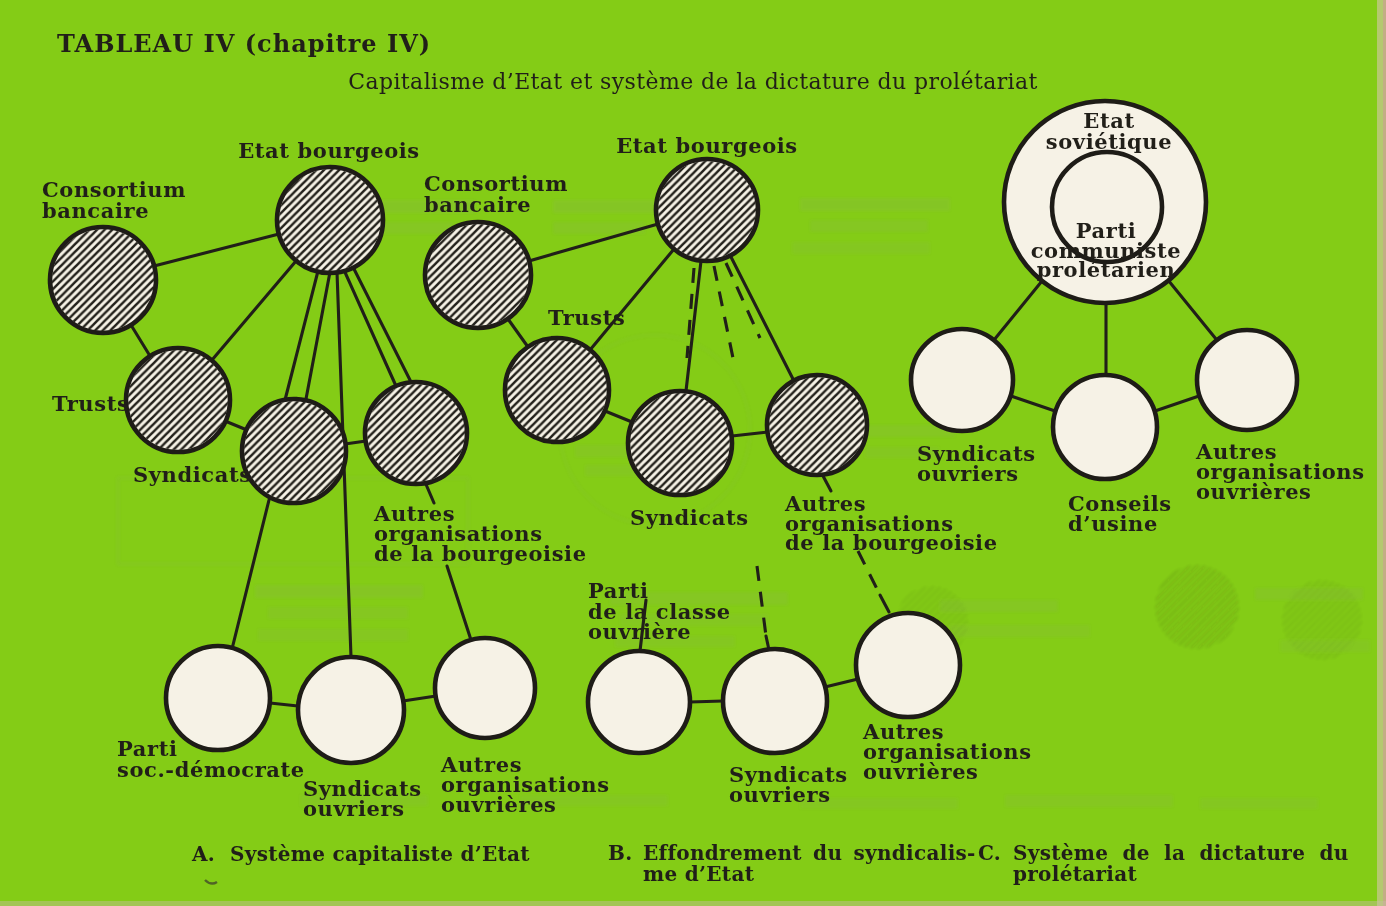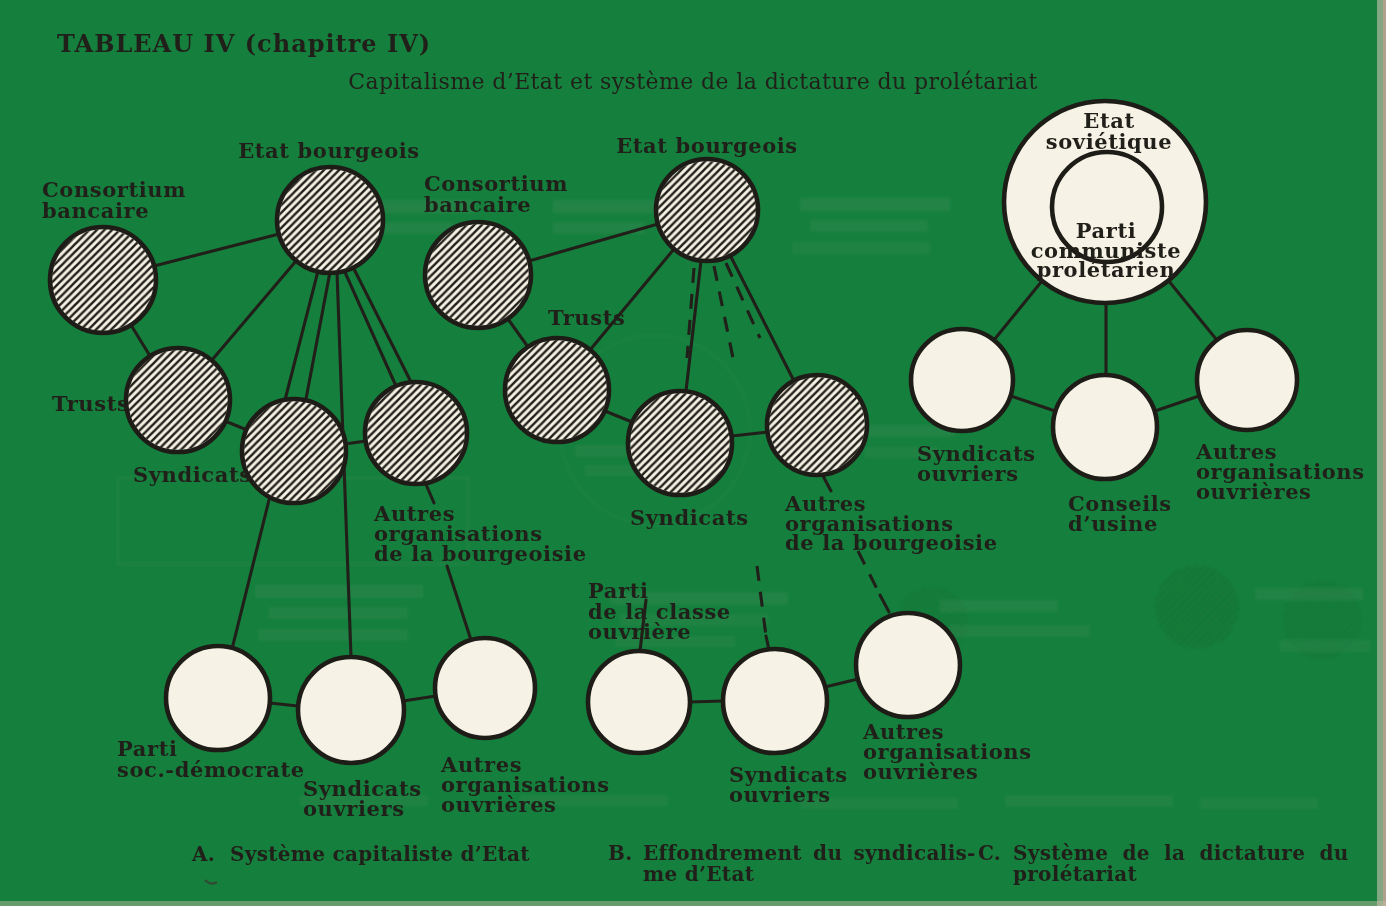--- a/index.html
+++ b/index.html
@@ -1,19 +1,19 @@
 <!DOCTYPE html>
 <html><head>
 <meta charset="utf-8">
 <style>
   html,body{margin:0;padding:0;background:#e8e3d5;}
   .page{
     position:relative;
     width:1386px;height:906px;
-    background:#15803d;
+    background:#84cc16;
     overflow:hidden;
     font-family:"DejaVu Serif","Liberation Serif",serif;
   }
   svg{display:block;position:absolute;inset:0;}
   text{fill:#211f19;}
   .lbl{font-size:21px;font-weight:bold;letter-spacing:0.6px;}
   .title{font-size:24px;font-weight:bold;letter-spacing:1px;}
   .subtitle{font-size:22px;letter-spacing:0.4px;}
   .caption{font-size:20px;font-weight:bold;letter-spacing:0.3px;}
   .edge{stroke:#211f19;stroke-width:3.1;fill:none;stroke-linecap:round;}

